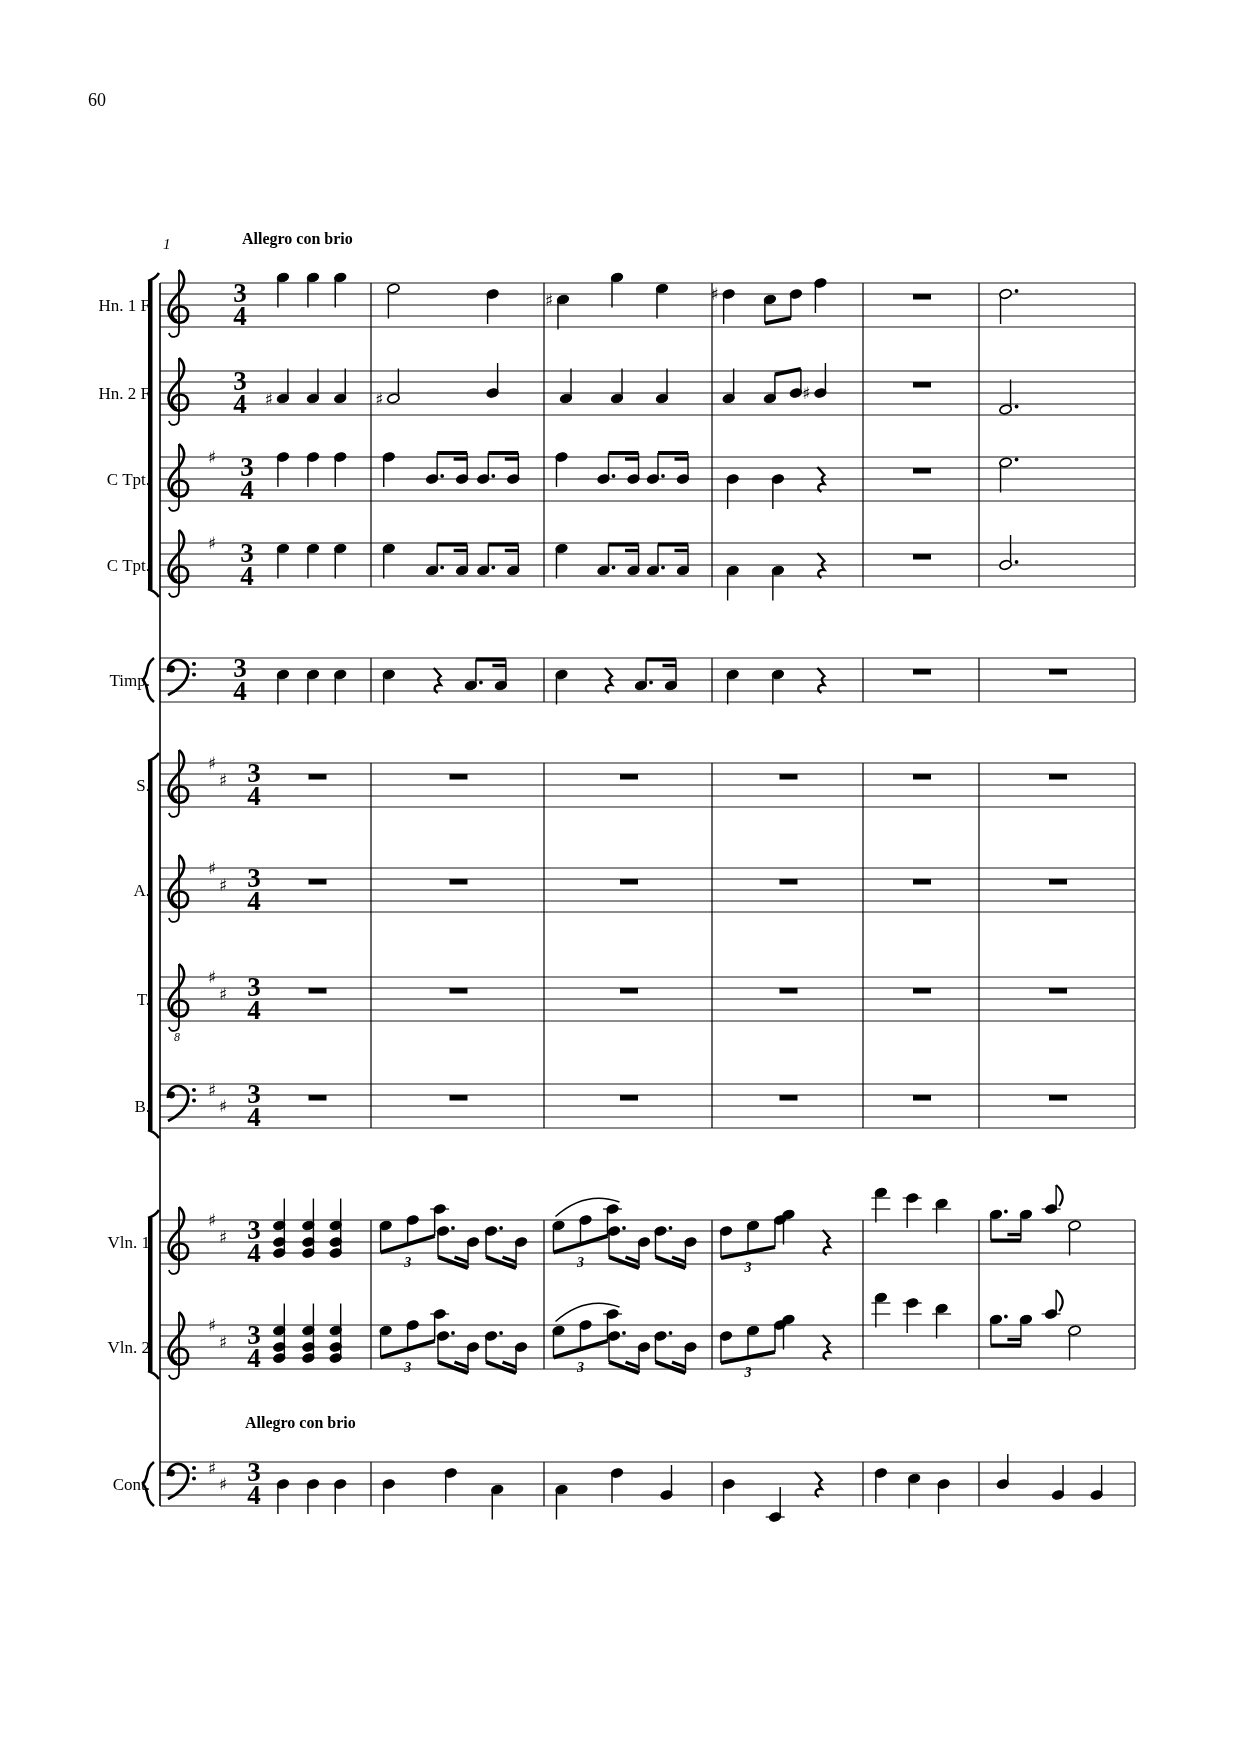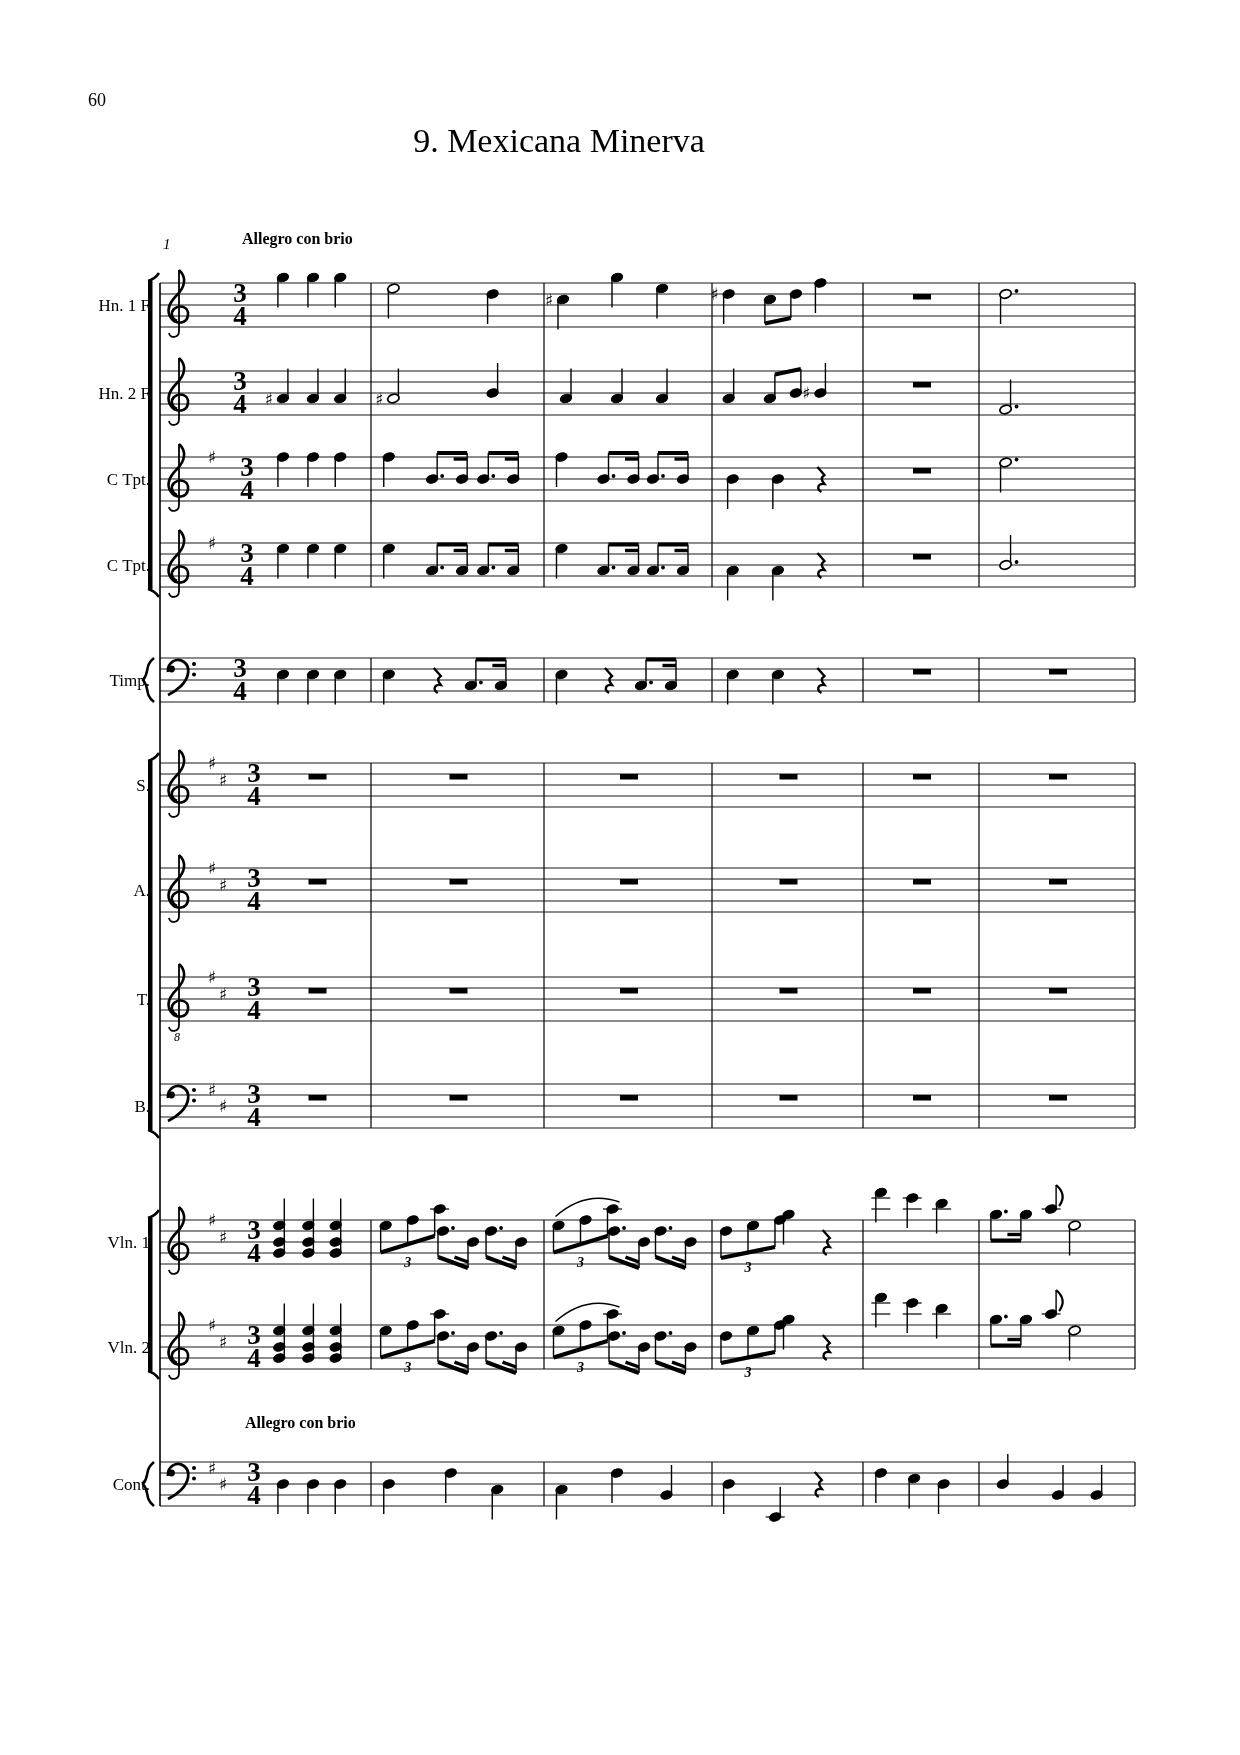--- a/index.html
+++ b/index.html
@@ -12,21 +12,20 @@
   .tempo-top{left:242px;top:230px;}
   .tempo-bottom{left:245px;top:1414px;}
   .mnum{left:163px;top:236px;font-size:15px;font-style:italic;}
   svg{position:absolute;left:0;top:0;}
 </style>
 </head>
 <body>
 
 <div class="page">
   <div class="abs pagenum">60</div>
-  <div class="abs title">9. Mexicana Minerva</div>
   <div class="abs mnum">1</div>
   <div class="abs tempo tempo-top">Allegro con brio</div>
   <div class="abs tempo tempo-bottom">Allegro con brio</div>
   <svg id="score-svg" width="1240" height="1755" viewBox="0 0 1240 1755">
       <g>
         <line x1="160" y1="283" x2="1135" y2="283" stroke="#1a1a1a" stroke-width="1.1"></line>
         <line x1="160" y1="294" x2="1135" y2="294" stroke="#1a1a1a" stroke-width="1.1"></line>
         <line x1="160" y1="305" x2="1135" y2="305" stroke="#1a1a1a" stroke-width="1.1"></line>
         <line x1="160" y1="316" x2="1135" y2="316" stroke="#1a1a1a" stroke-width="1.1"></line>
         <line x1="160" y1="327" x2="1135" y2="327" stroke="#1a1a1a" stroke-width="1.1"></line>

